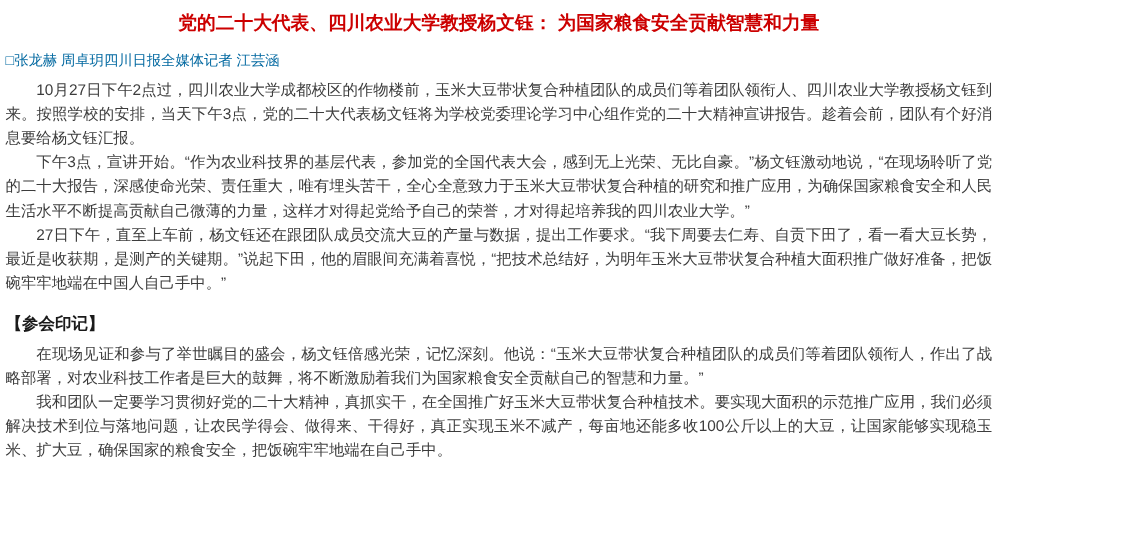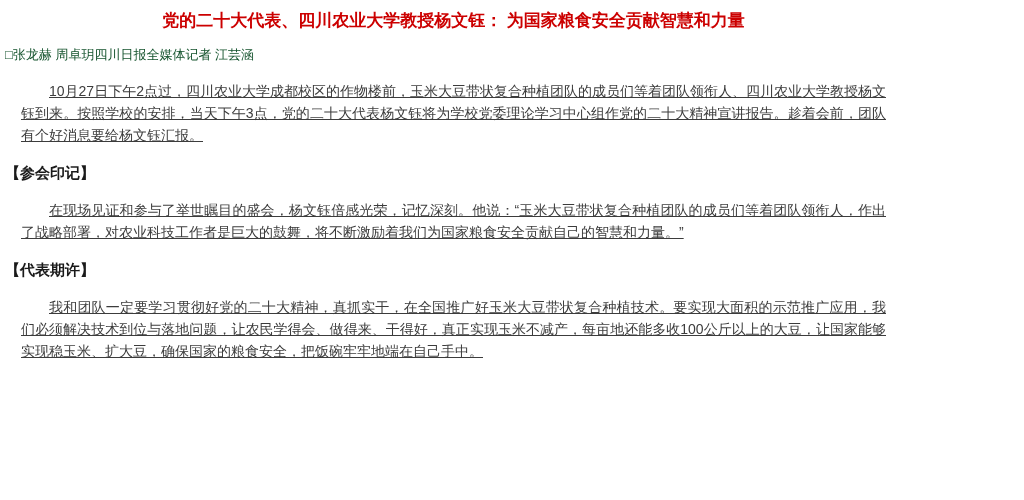--- a/index.html
+++ b/index.html
@@ -24,47 +24,47 @@
     font-size: 17px;
     line-height: 22px;
     font-weight: bold;
     color: #cc0000;
     text-align: center;
     margin: 2px 0 14px 0;
   }
   .byline {
     font-size: 13px;
     line-height: 18px;
-    color: #14532d;
+    color: #0369a1;
     margin: 0 0 6px 0;
   }
   .para {
     font-size: 14px;
     line-height: 22px;
     text-indent: 2em;
     text-align: justify;
-    margin: 16px;
+    margin: 0;
     word-break: break-all;
-    text-decoration: underline;
   }
   .section-heading {
     font-size: 15px;
     line-height: 20px;
     font-weight: bold;
     color: #1a1a1a;
     margin: 17px 0 5px 0;
   }
 </style>
 </head>
 <body>
 
 <div class="page">
   <h1 class="title">党的二十大代表、四川农业大学教授杨文钰： 为国家粮食安全贡献智慧和力量</h1>
   <p class="byline">□张龙赫 周卓玥四川日报全媒体记者 江芸涵</p>
 
   <p class="para">10月27日下午2点过，四川农业大学成都校区的作物楼前，玉米大豆带状复合种植团队的成员们等着团队领衔人、四川农业大学教授杨文钰到来。按照学校的安排，当天下午3点，党的二十大代表杨文钰将为学校党委理论学习中心组作党的二十大精神宣讲报告。趁着会前，团队有个好消息要给杨文钰汇报。</p>
+  <p class="para">下午3点，宣讲开始。“作为农业科技界的基层代表，参加党的全国代表大会，感到无上光荣、无比自豪。”杨文钰激动地说，“在现场聆听了党的二十大报告，深感使命光荣、责任重大，唯有埋头苦干，全心全意致力于玉米大豆带状复合种植的研究和推广应用，为确保国家粮食安全和人民生活水平不断提高贡献自己微薄的力量，这样才对得起党给予自己的荣誉，才对得起培养我的四川农业大学。”</p>
+  <p class="para">27日下午，直至上车前，杨文钰还在跟团队成员交流大豆的产量与数据，提出工作要求。“我下周要去仁寿、自贡下田了，看一看大豆长势，最近是收获期，是测产的关键期。”说起下田，他的眉眼间充满着喜悦，“把技术总结好，为明年玉米大豆带状复合种植大面积推广做好准备，把饭碗牢牢地端在中国人自己手中。”</p>
 
   <h2 class="section-heading">【参会印记】</h2>
   <p class="para">在现场见证和参与了举世瞩目的盛会，杨文钰倍感光荣，记忆深刻。他说：“玉米大豆带状复合种植团队的成员们等着团队领衔人，作出了战略部署，对农业科技工作者是巨大的鼓舞，将不断激励着我们为国家粮食安全贡献自己的智慧和力量。”</p>
 
-  <h2 class="section-heading">【代表期许】</h2>
   <p class="para">我和团队一定要学习贯彻好党的二十大精神，真抓实干，在全国推广好玉米大豆带状复合种植技术。要实现大面积的示范推广应用，我们必须解决技术到位与落地问题，让农民学得会、做得来、干得好，真正实现玉米不减产，每亩地还能多收100公斤以上的大豆，让国家能够实现稳玉米、扩大豆，确保国家的粮食安全，把饭碗牢牢地端在自己手中。</p>
 </div>
 
 </body></html>

